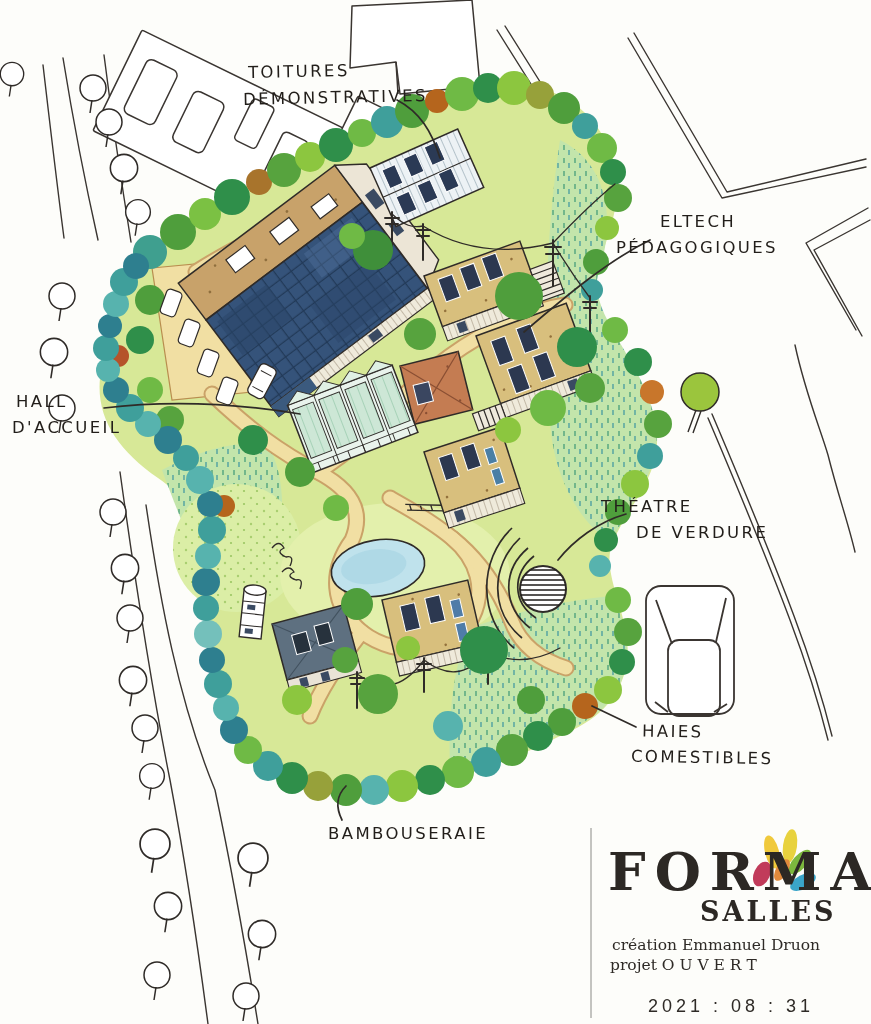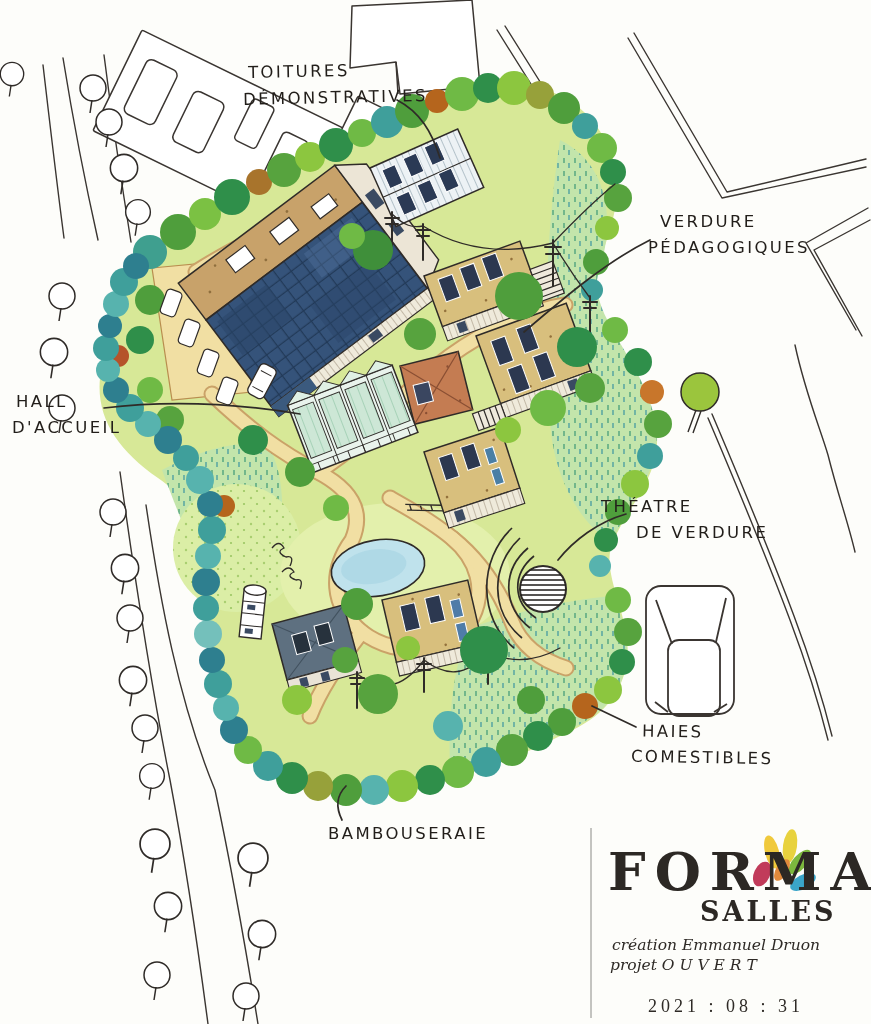--- a/index.html
+++ b/index.html
@@ -5,23 +5,23 @@
   html,body{margin:0;padding:0;background:#ffffff;}
   .stage{position:relative;width:871px;height:1024px;background:#fdfdfa;overflow:hidden;
          font-family:"DejaVu Sans",sans-serif;}
   .scene{position:absolute;left:0;top:0;}
   .lbl{position:absolute;color:#221e1a;font-size:16.5px;letter-spacing:2.4px;
        font-weight:500;white-space:nowrap;}
   .brand{position:absolute;font-family:"DejaVu Serif",serif;font-weight:bold;
          color:#2c2824;font-size:53px;letter-spacing:9px;white-space:nowrap;}
   .brand-sub{position:absolute;font-family:"DejaVu Serif",serif;font-weight:600;
          color:#2c2824;font-size:27px;letter-spacing:3px;white-space:nowrap;}
-  .credit{position:absolute;font-family:"DejaVu Serif",serif;font-style:italic;
+  .credit{position:absolute;font-family:"DejaVu Serif",serif;
          color:#2e2a26;font-size:15.5px;white-space:nowrap;text-align:center;}
-  .datestamp{position:absolute;font-family:Liberation Serif, serif;
+  .datestamp{position:absolute;font-family:Liberation Sans, sans-serif;
          color:#2e2a26;font-size:18px;letter-spacing:4px;white-space:nowrap;}
   .rot-m1{transform:rotate(-1.2deg);}
   .rot-p1{transform:rotate(1deg);}
 </style>
 </head>
 <body>
 
 <div class="stage">
 
 <svg class="scene" width="871" height="1024" viewBox="0 0 871 1024">
@@ -517,22 +517,22 @@
     <ellipse cx="762" cy="874" rx="8" ry="13" fill="#c13b5a" transform="rotate(24 762 874)"></ellipse>
     <ellipse cx="800" cy="862" rx="7" ry="15" fill="#7cb83e" transform="rotate(42 800 862)"></ellipse>
     <ellipse cx="803" cy="882" rx="7" ry="14" fill="#3aa5c9" transform="rotate(62 803 882)"></ellipse>
     <ellipse cx="782" cy="870" rx="6" ry="12" fill="#e08a3c" transform="rotate(30 782 870)"></ellipse>
   </g>
 </svg>
 
 <div class="lbl rot-m1" style="left:248px;top:62px">TOITURES</div>
 <div class="lbl rot-m1" style="left:243px;top:88px">DÉMONSTRATIVES</div>
 
-<div class="lbl" style="left:660px;top:212px">VERDURE</div>
-<div class="lbl" style="left:648px;top:238px">PÉDAGOGIQUES</div>
+<div class="lbl" style="left:660px;top:212px">ELTECH</div>
+<div class="lbl" style="left:616px;top:238px">PÉDAGOGIQUES</div>
 
 <div class="lbl" style="left:16px;top:392px">HALL</div>
 <div class="lbl" style="left:12px;top:418px">D'ACCUEIL</div>
 
 <div class="lbl" style="left:601px;top:497px">THÉATRE</div>
 <div class="lbl" style="left:636px;top:523px">DE VERDURE</div>
 
 <div class="lbl rot-p1" style="left:642px;top:722px">HAIES</div>
 <div class="lbl rot-p1" style="left:631px;top:748px">COMESTIBLES</div>
 

